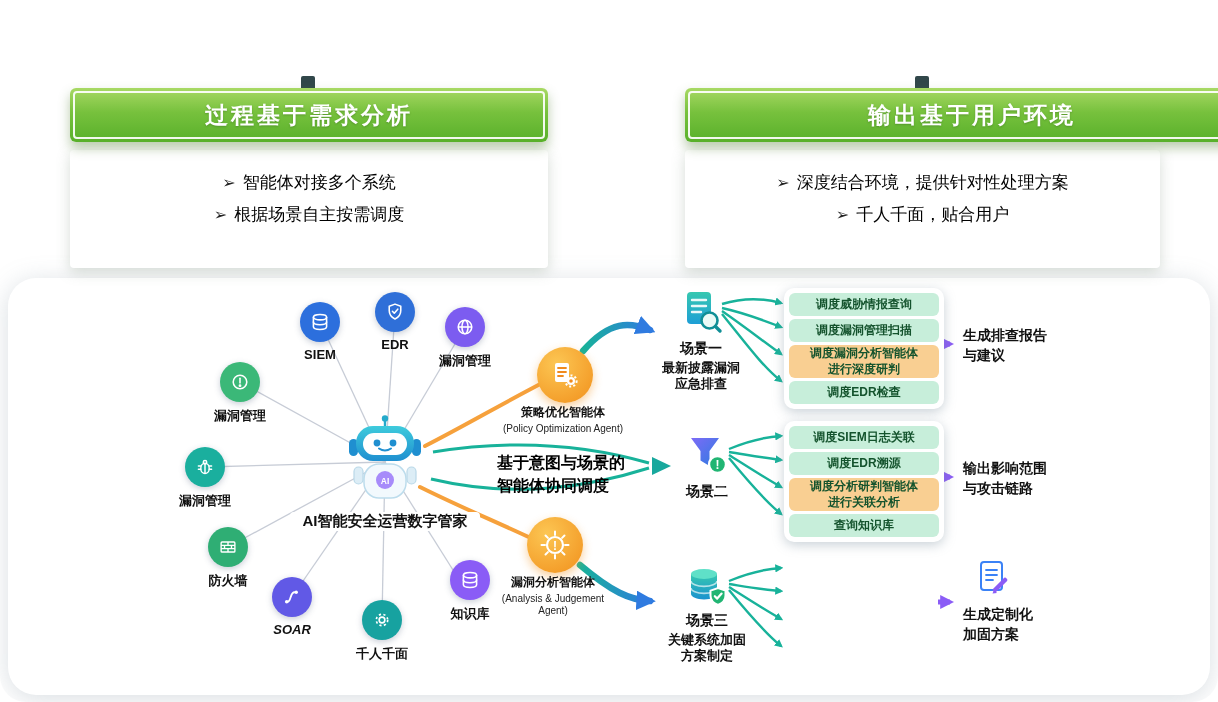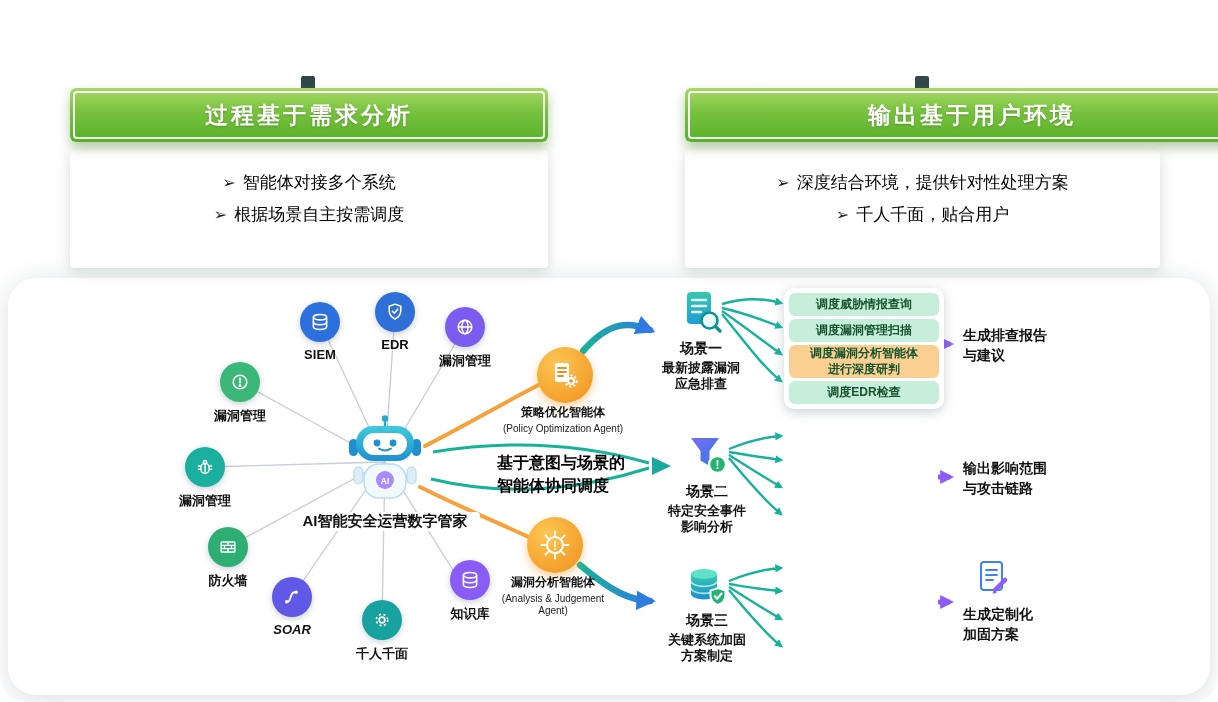--- a/index.html
+++ b/index.html
@@ -371,22 +371,27 @@
             <stop offset="1" stop-color="#2e7be0"></stop>
           </linearGradient>
         </defs>
       <path d="M7 6 H35 L25.5 19 V34 L16.5 28.5 V19 Z" fill="url(#gS2)"></path>
       <circle cx="33.5" cy="32.5" r="8.5" fill="#21b573" stroke="#fff" stroke-width="2.4"></circle>
       <text x="33.5" y="37" font-size="12" font-weight="bold" fill="#fff" text-anchor="middle">!</text>
     </svg>
   </div>
   <div class="sc-title" style="left:652px;top:483px;width:110px;">
     <div class="t">场景二</div>
-    <div class="s">特定安全事件
-影响分析</div>
+  </div>
+  <div class="card" style="left:784px;top:421px;">
+    <div class="item">调度SIEM日志关联</div>
+    <div class="item">调度EDR溯源</div>
+    <div class="item hl">调度分析研判智能体
+进行关联分析</div>
+    <div class="item">查询知识库</div>
   </div>
   <div class="out" style="left:963px;top:458px;">输出影响范围
 与攻击链路</div>
 
   <div class="sc-icon" style="left:684px;top:564px;">
     <svg width="46" height="46" viewBox="0 0 46 46">
       <defs>
           <linearGradient id="gS3" x1="0" y1="0" x2="0" y2="1">
             <stop offset="0" stop-color="#36c8b0"></stop>
             <stop offset="1" stop-color="#1b92cf"></stop>

